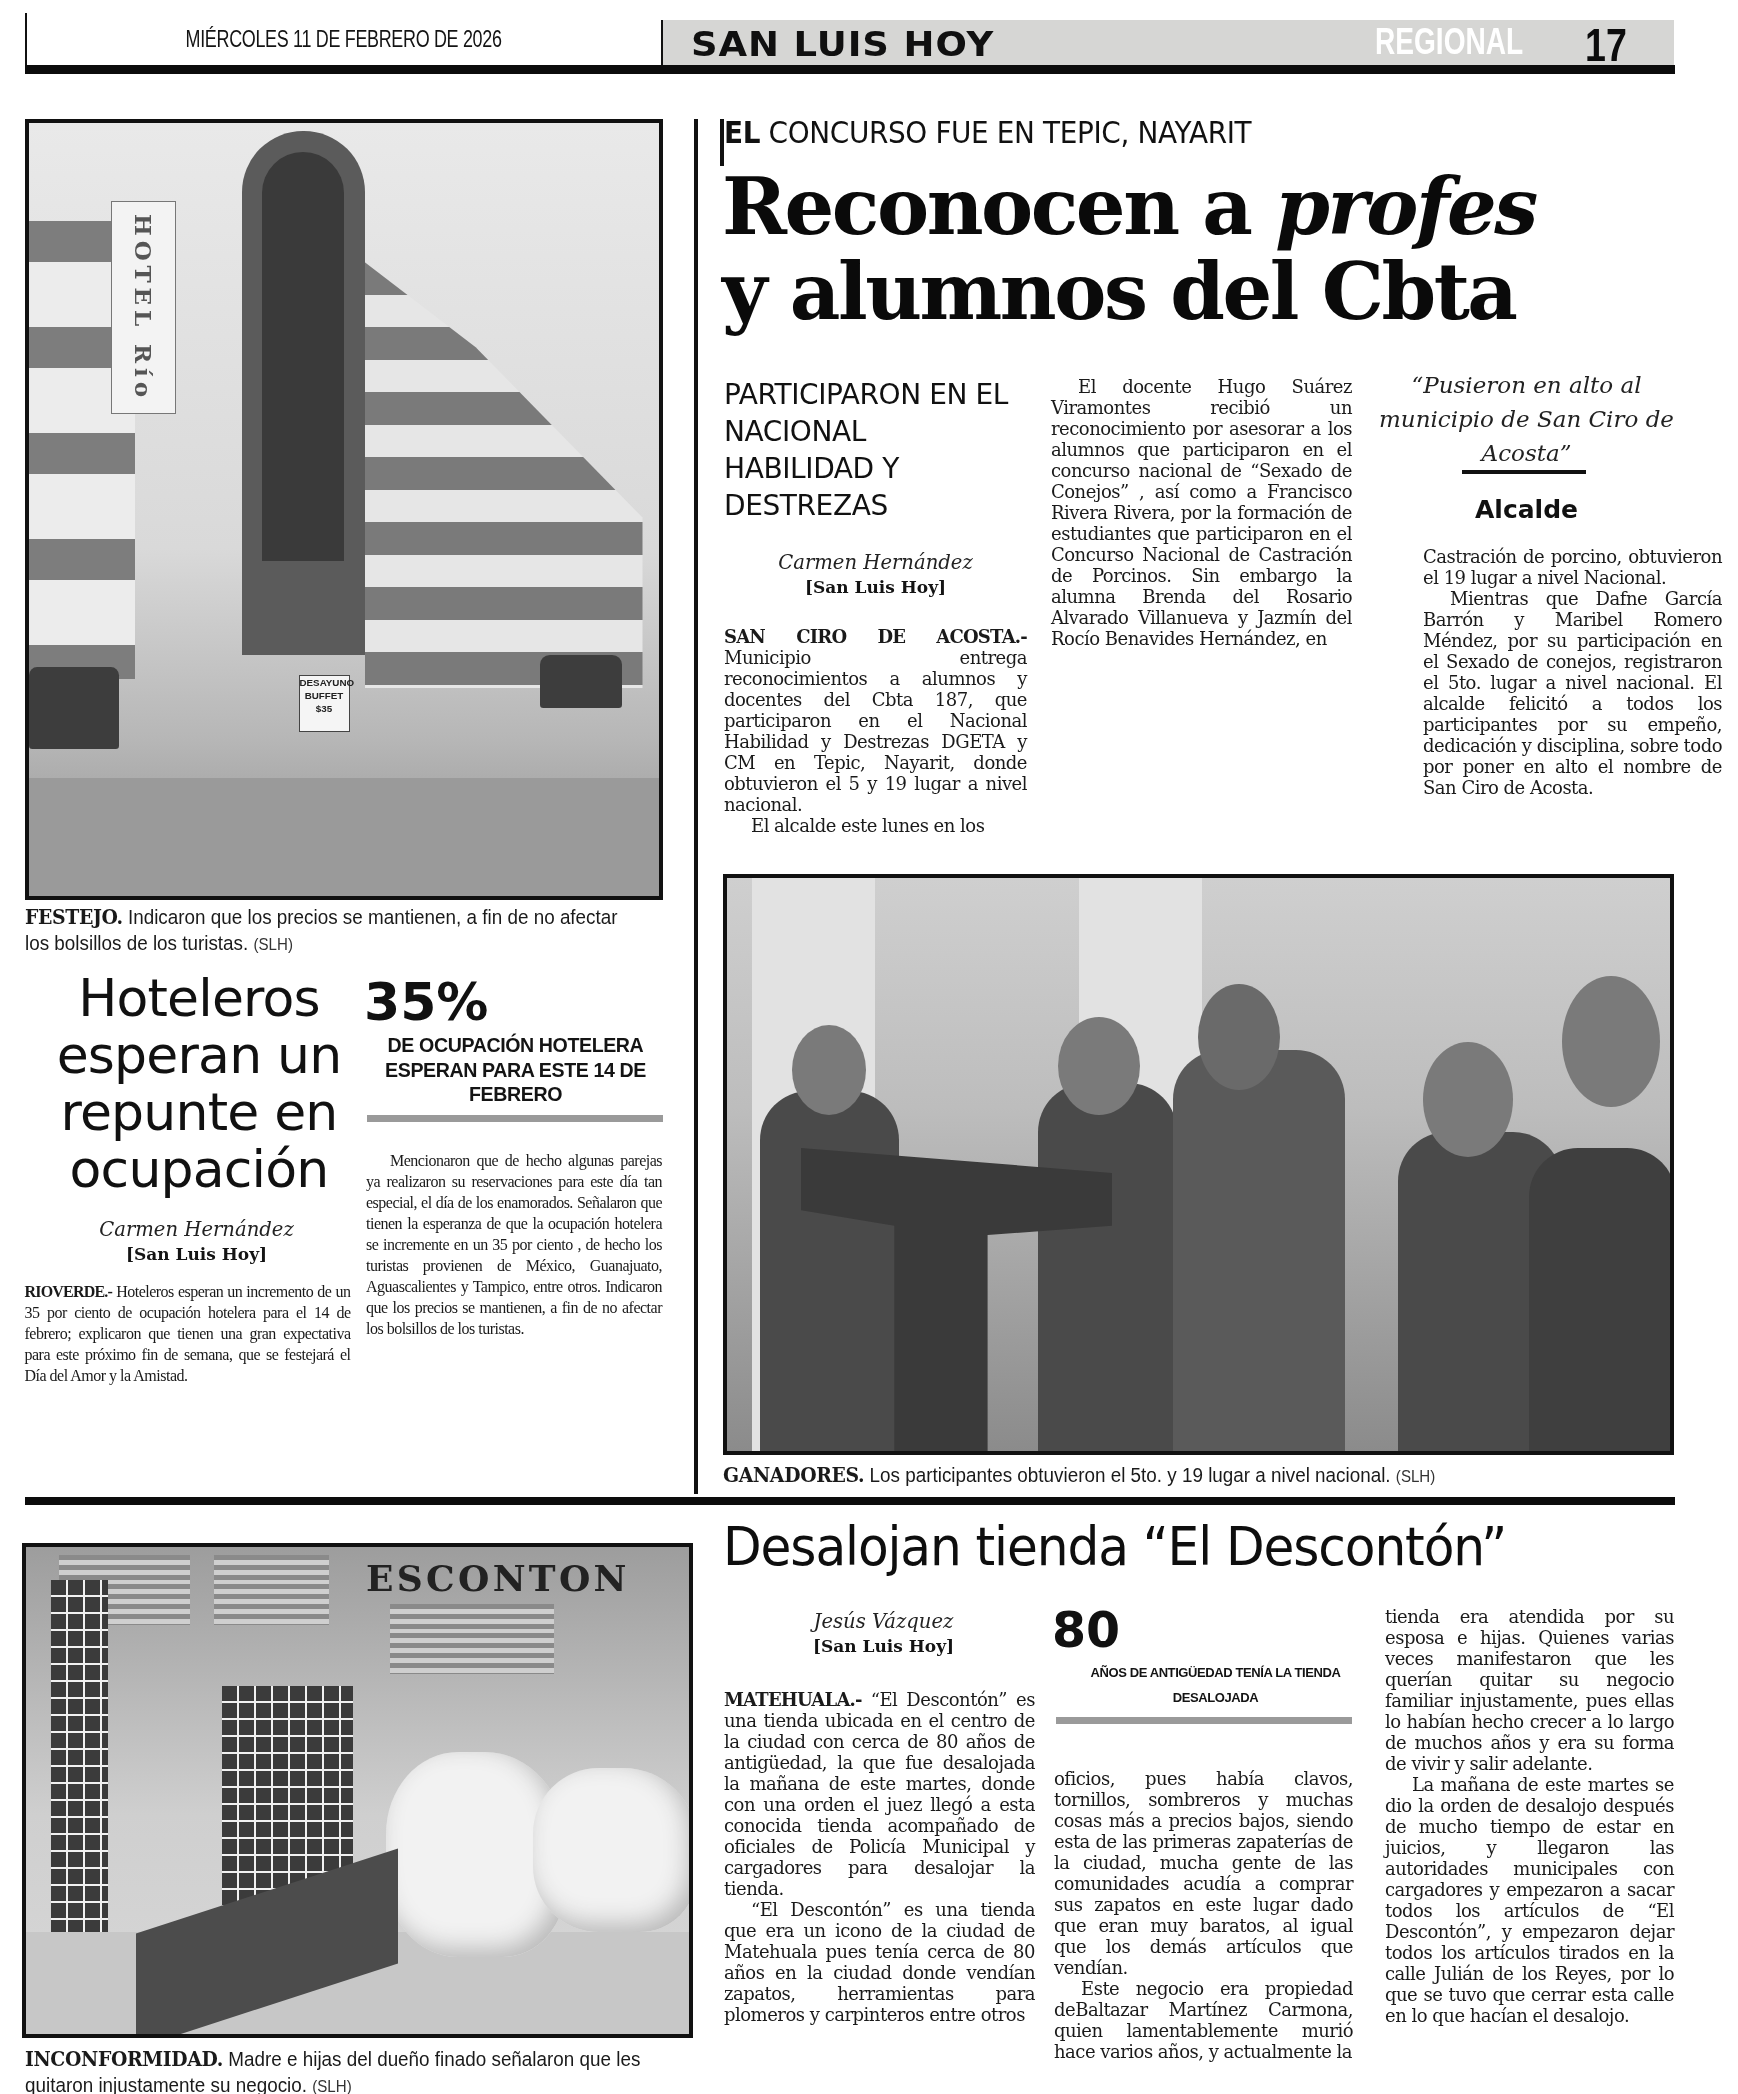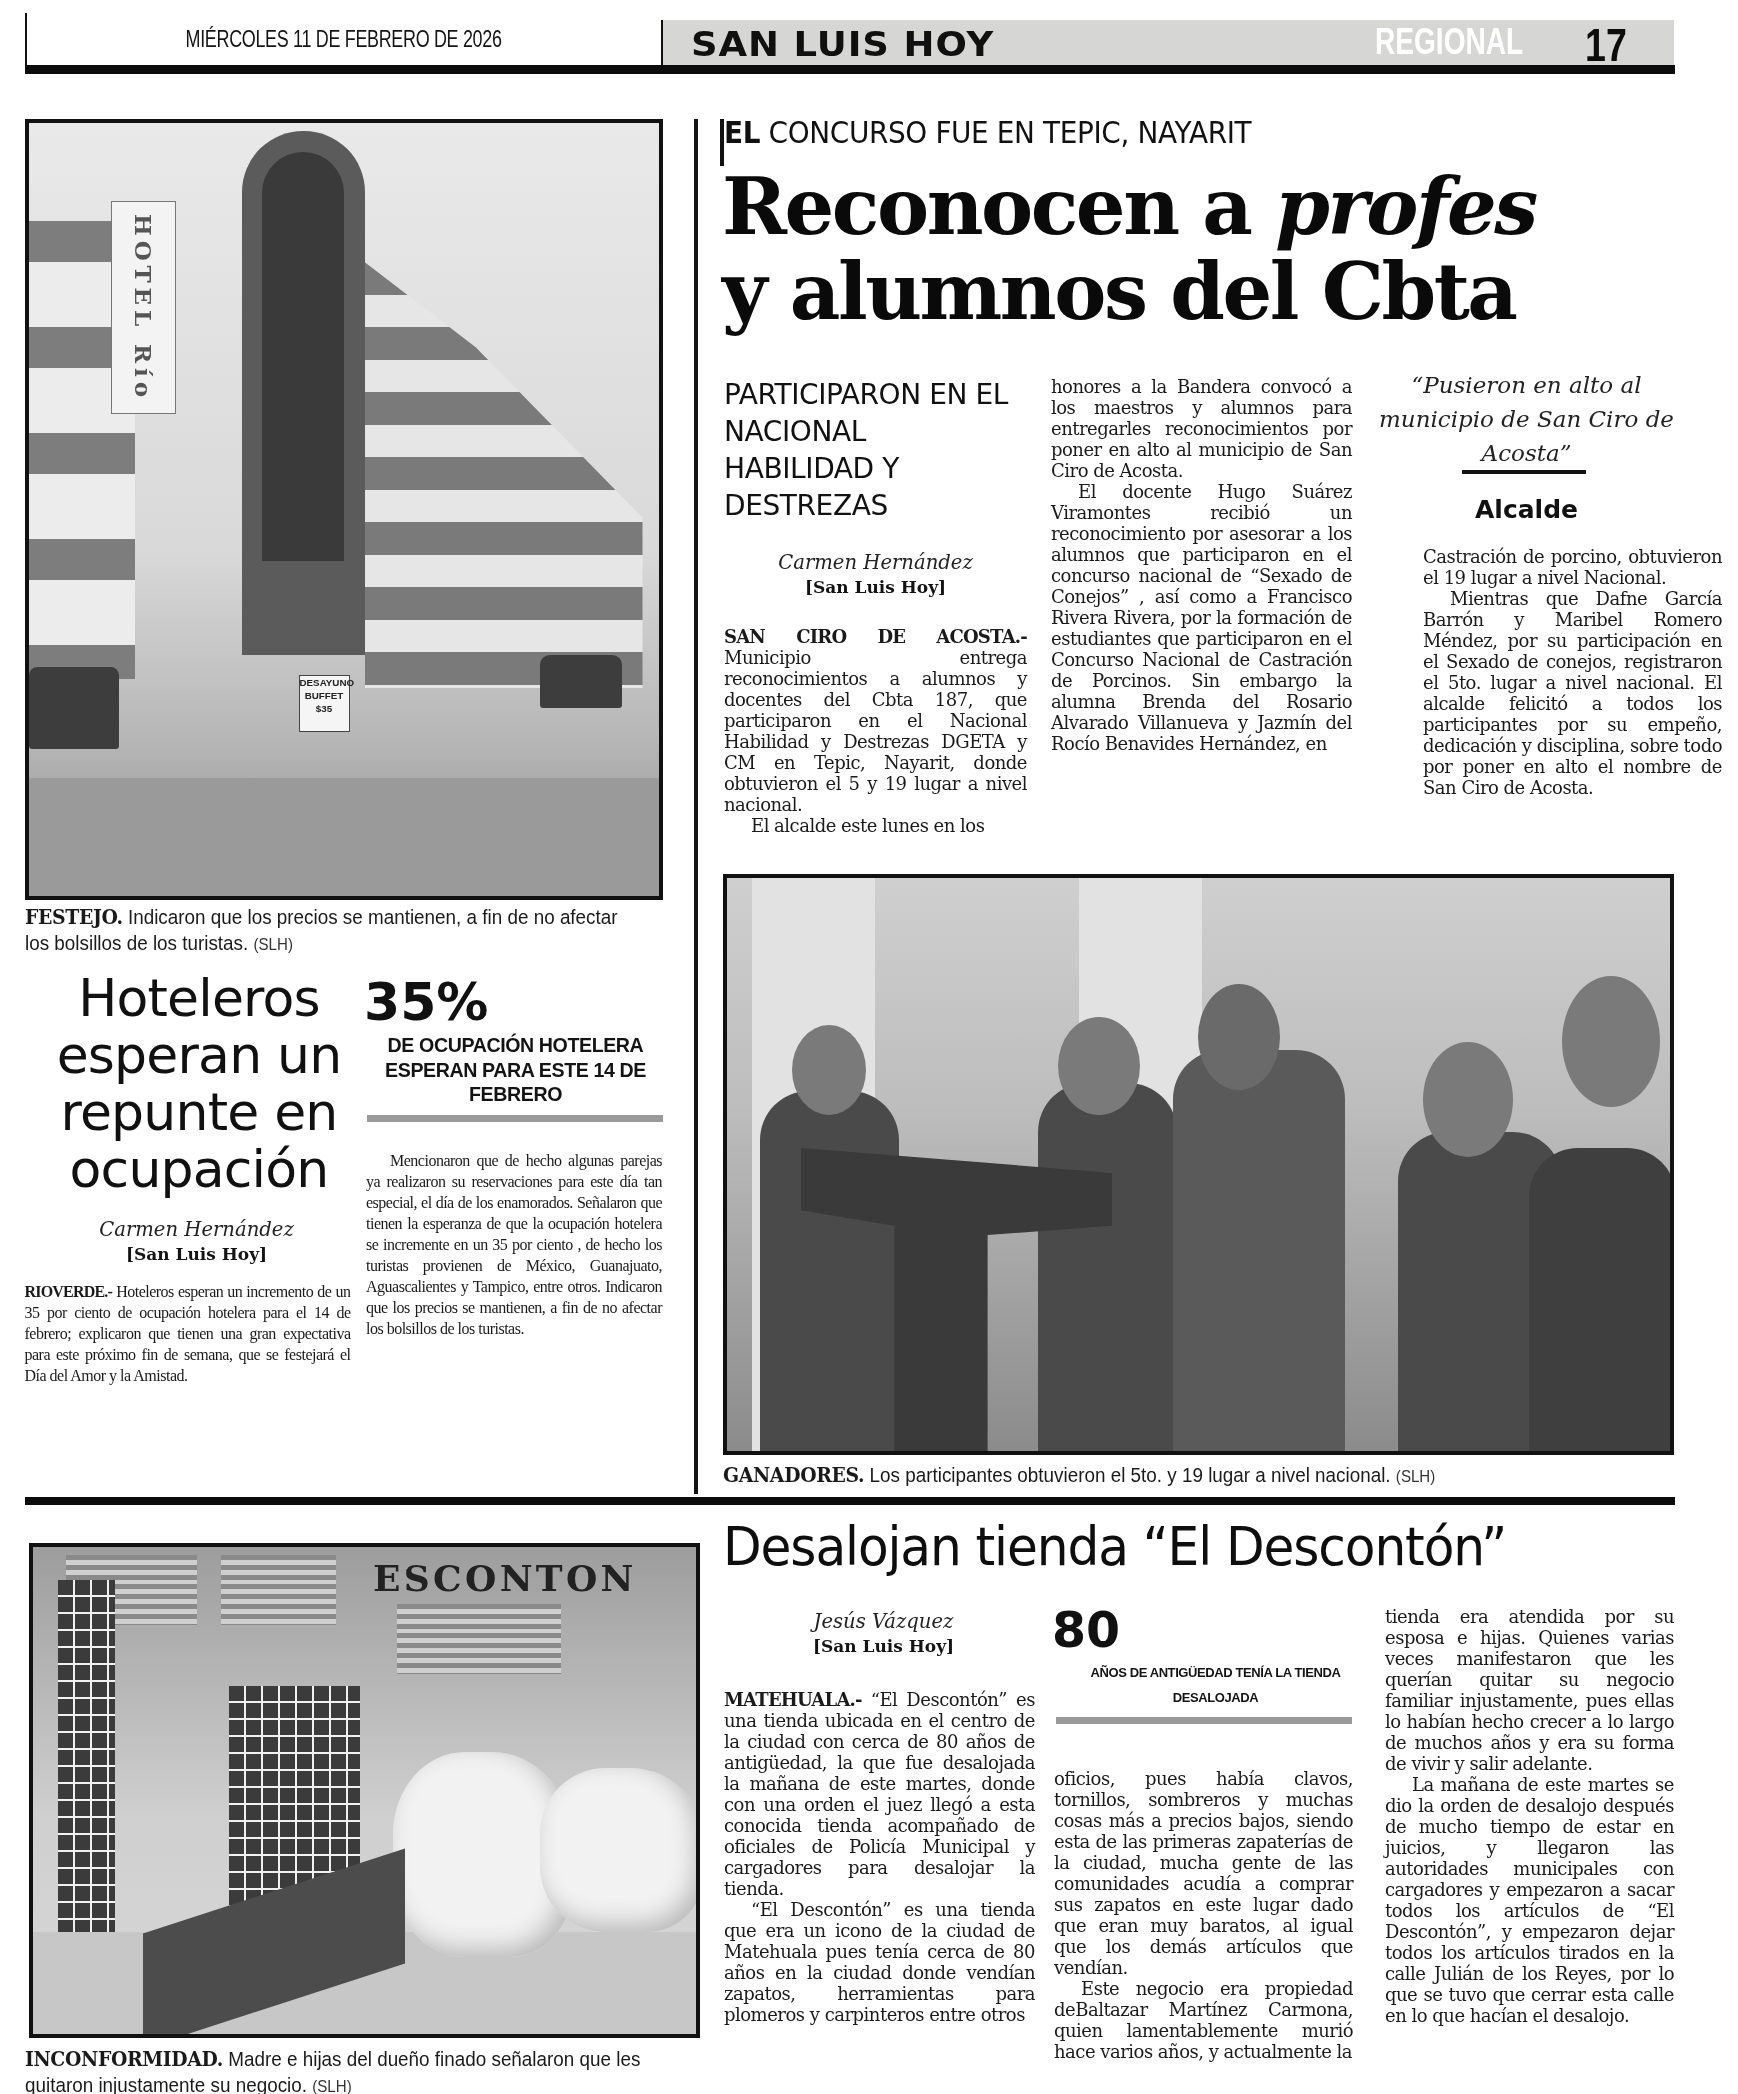--- a/index.html
+++ b/index.html
@@ -73,21 +73,21 @@
   .event-photo { left: 723px; top: 874px; width: 951px; height: 581px; background: linear-gradient(180deg, #cfcfcf 0%, #bdbdbd 40%, #8b8b8b 100%); }
   .event-photo .pillar { position:absolute; top: 0; width: 123px; height: 573px; background: #e2e2e2; }
   .event-photo .p1 { left: 24.5px; } .event-photo .p2 { left: 352px; }
   .event-photo .podium { position:absolute; left: 74px; top: 270px; width: 311px; height: 311px; background: #3a3a3a; clip-path: polygon(0 0, 100% 8%, 100% 25%, 60% 28%, 60% 100%, 30% 100%, 30% 25%, 0 20%); }
   .event-photo .person { position:absolute; background: #4a4a4a; border-radius: 49px 49px 6.5px 6.5px; }
   .event-photo .head { position:absolute; background: #7a7a7a; border-radius: 50%; }
   .cap-ganadores { left: 723px; top: 1462px; width: 957px; transform: scaleX(0.92); transform-origin:left top; white-space: nowrap; }
 
   .mid-rule { left: 24.5px; top: 1497px; width: 1650px; height: 8.2px; background: #0c0c0c; }
 
-  .store-photo { left: 29px; top: 1543px; width: 671px; height: 495px; background: linear-gradient(180deg, #9d9d9d 0%, #cfcfcf 55%, #d8d8d8 100%); }
+  .store-photo { left: 22px; top: 1543px; width: 671px; height: 495px; background: linear-gradient(180deg, #9d9d9d 0%, #cfcfcf 55%, #d8d8d8 100%); }
   .store-photo .shutter { position:absolute; top: 8.2px; height: 70px; background: repeating-linear-gradient(180deg, #8a8a8a 0 4.9px, #cfcfcf 4.9px 9.8px); }
   .store-photo .signtext { position:absolute; left: 340px; top: 9.8px; font-family: "DejaVu Serif", serif; font-weight: 900; font-size: 36px; color: #222; letter-spacing: 3.3px; }
   .store-photo .grid { position:absolute; background: repeating-linear-gradient(90deg, transparent 0 14.7px, #f1f1f1 14.7px 17px), repeating-linear-gradient(180deg, transparent 0 14.7px, #f1f1f1 14.7px 17px); background-color: #3b3b3b; }
   .store-photo .sack { position:absolute; background: #f2f2f2; border-radius: 40% 45% 35% 40%; box-shadow: inset -8.2px -8.2px 24.5px #b9b9b9; }
   .store-photo .bench { position:absolute; left: 110px; top: 344px; width: 262px; height: 115px; background: #4c4c4c; transform: skewY(-18deg); }
   .store-photo .sidewalk { position:absolute; left: 0; top: 385px; width: 100%; height: 110px; background: #c7c7c7; }
   .cap-inconf { left: 24.5px; top: 2046px; width: 696px; transform: scaleX(0.92); transform-origin: left top; }
 
   .h-desalojan { left: 723px; top: 1514px; font-family: "DejaVu Sans", sans-serif; font-size: 54px; line-height: 65px; letter-spacing: -1.2px; color: #0e0e0e; white-space: nowrap; transform: scaleX(0.93); transform-origin: left top; }
   .by-desc { left: 724px; top: 1610px; width: 319px; }
@@ -156,21 +156,20 @@
 <div class="abs subdeck">PARTICIPARON EN EL NACIONAL HABILIDAD Y DESTREZAS</div>
 <div class="abs byline by-cbta">
   <div class="name">Carmen Hernández</div>
   <div class="outlet">[San Luis Hoy]</div>
 </div>
 <div class="abs body cbta-col1">
   <p class="first"><span class="dateline">SAN CIRO DE ACOSTA.-</span> <span>Municipio entrega reconocimientos a alumnos y docentes del Cbta 187, que participaron en el Nacional  Habilidad y Destrezas DGETA y CM en Tepic, Nayarit, donde obtuvieron el 5 y 19 lugar a nivel nacional.</span></p>
   <p>El alcalde este lunes en los</p>
 </div>
 <div class="abs body cbta-col2">
-  <p class="first">honores a la Bandera convocó a los maestros y alumnos para entregarles reconocimientos por poner en alto al municipio de San Ciro de Acosta.</p>
   <p>El docente Hugo Suárez Viramontes recibió un reconocimiento por asesorar a los alumnos que participaron en el concurso nacional de “Sexado de Conejos” , así como a Francisco Rivera Rivera, por la formación de estudiantes que participaron en el Concurso Nacional de Castración de Porcinos. Sin embargo la alumna Brenda del Rosario Alvarado Villanueva y Jazmín del Rocío Benavides Hernández, en</p>
 </div>
 <div class="abs quote">“Pusieron en alto al municipio de San Ciro de Acosta”</div>
 <div class="abs quote-rule"></div>
 <div class="abs quote-src">Alcalde</div>
 <div class="abs body cbta-col3">
   <p class="first">Castración de porcino, obtuvieron el 19 lugar a nivel Nacional.</p>
   <p>Mientras que Dafne García Barrón y Maribel Romero Méndez, por su participación en el Sexado de conejos, registraron el 5to. lugar a nivel nacional. El alcalde felicitó a todos los participantes por su empeño, dedicación y disciplina, sobre todo por poner en alto el nombre de San Ciro de Acosta.</p>
 </div>
 

